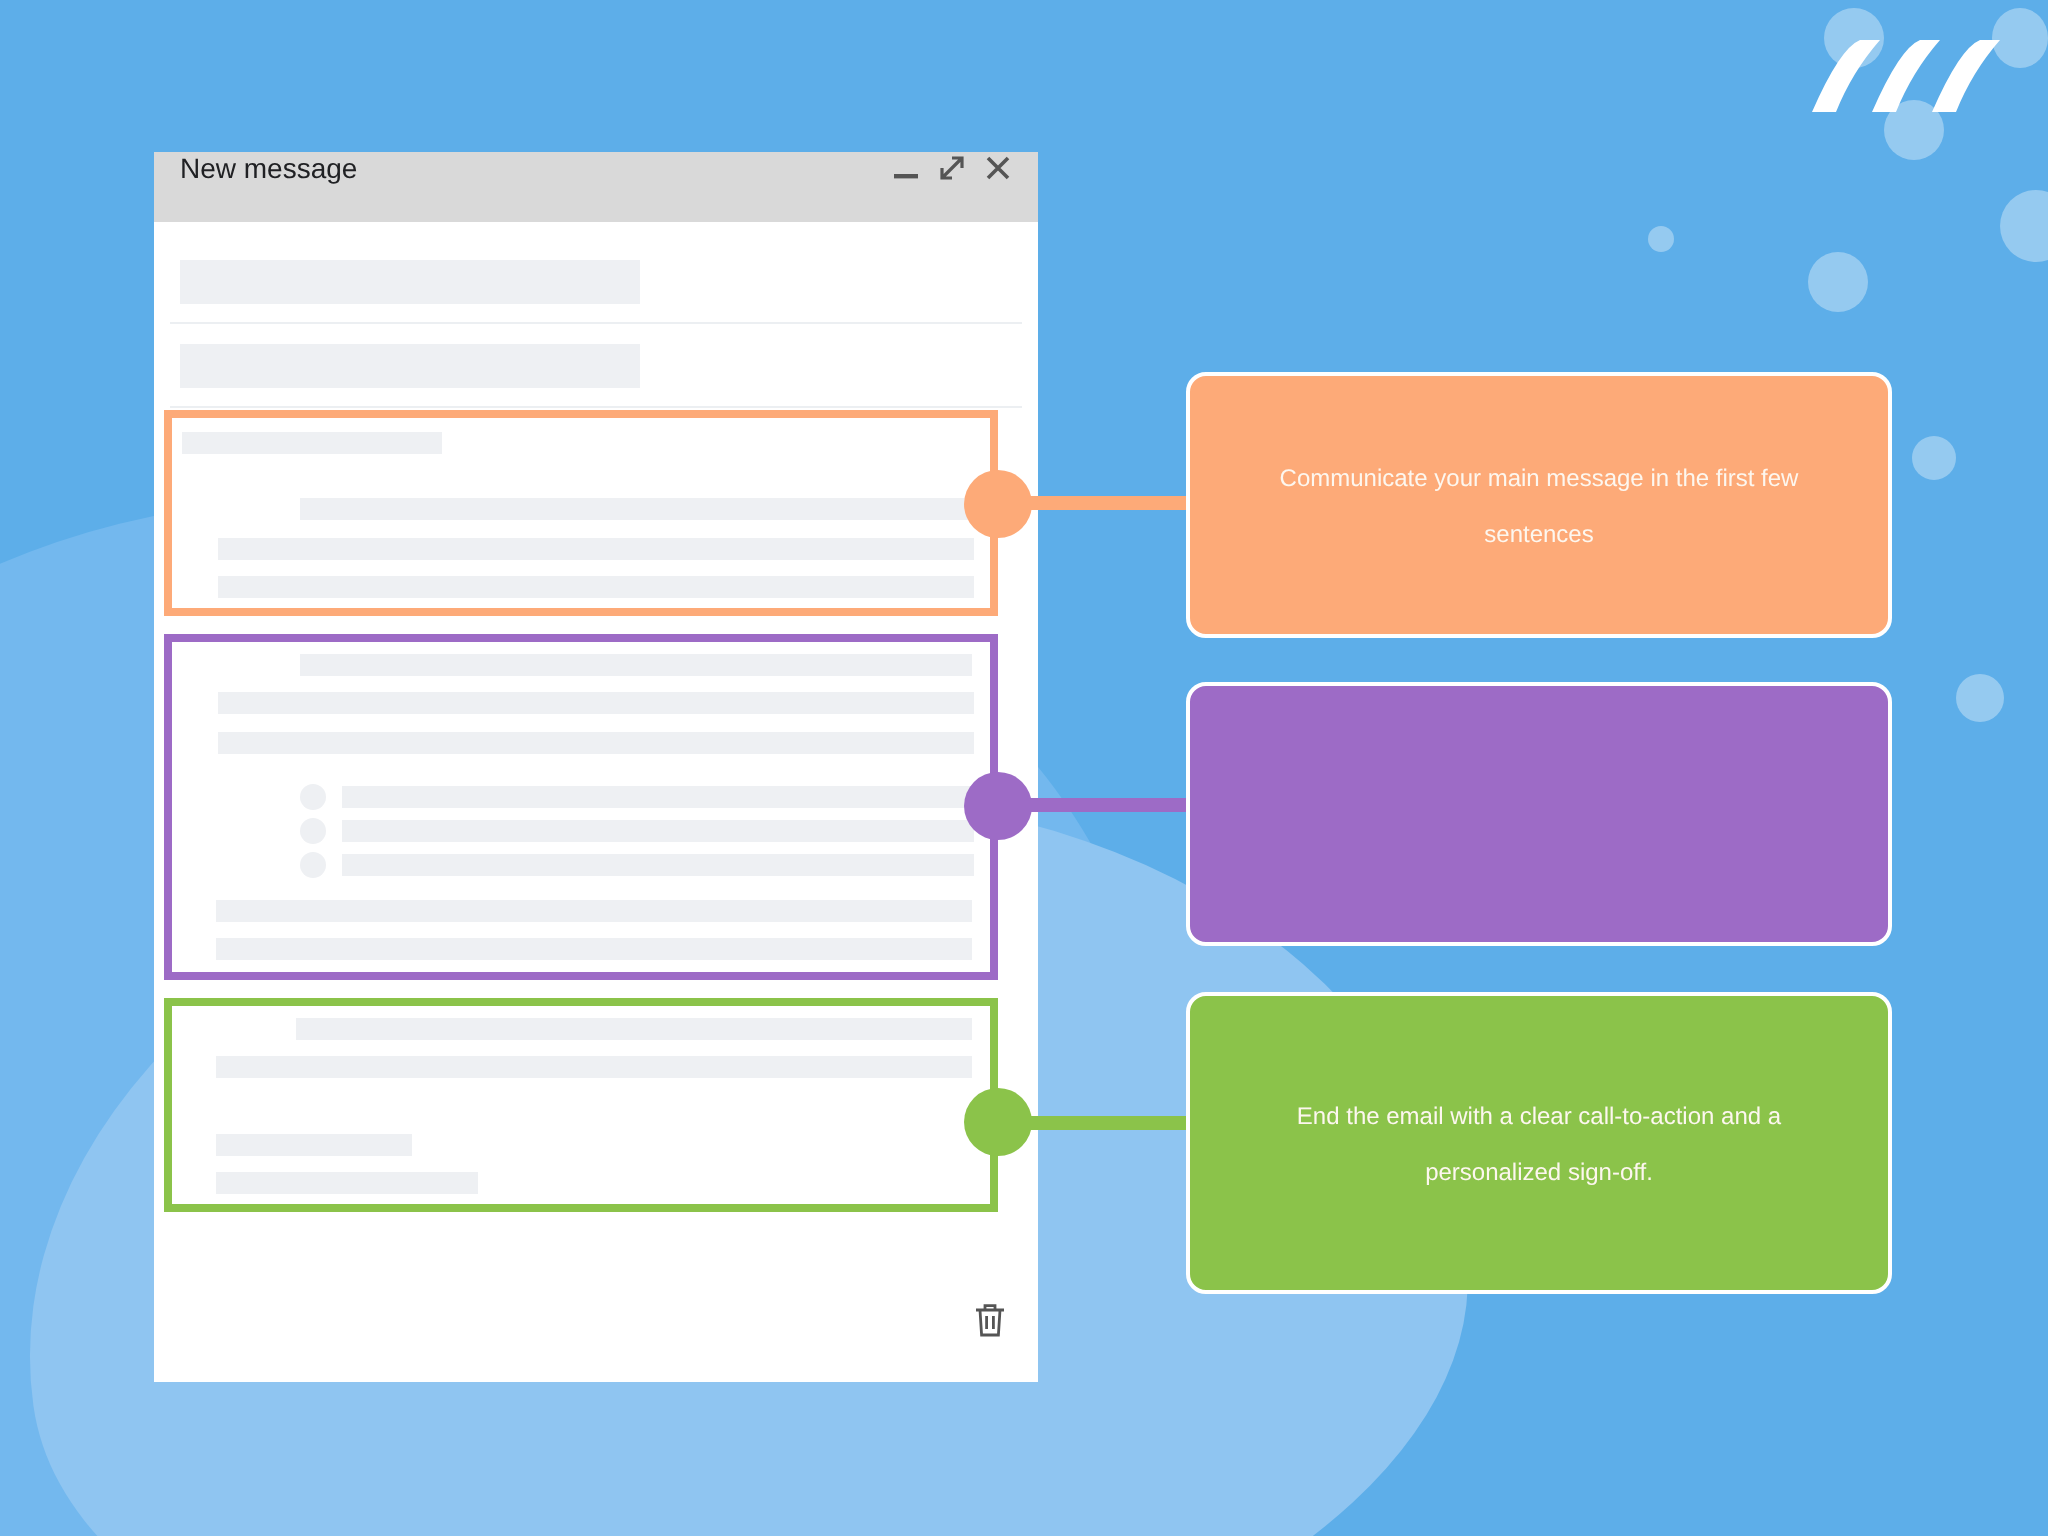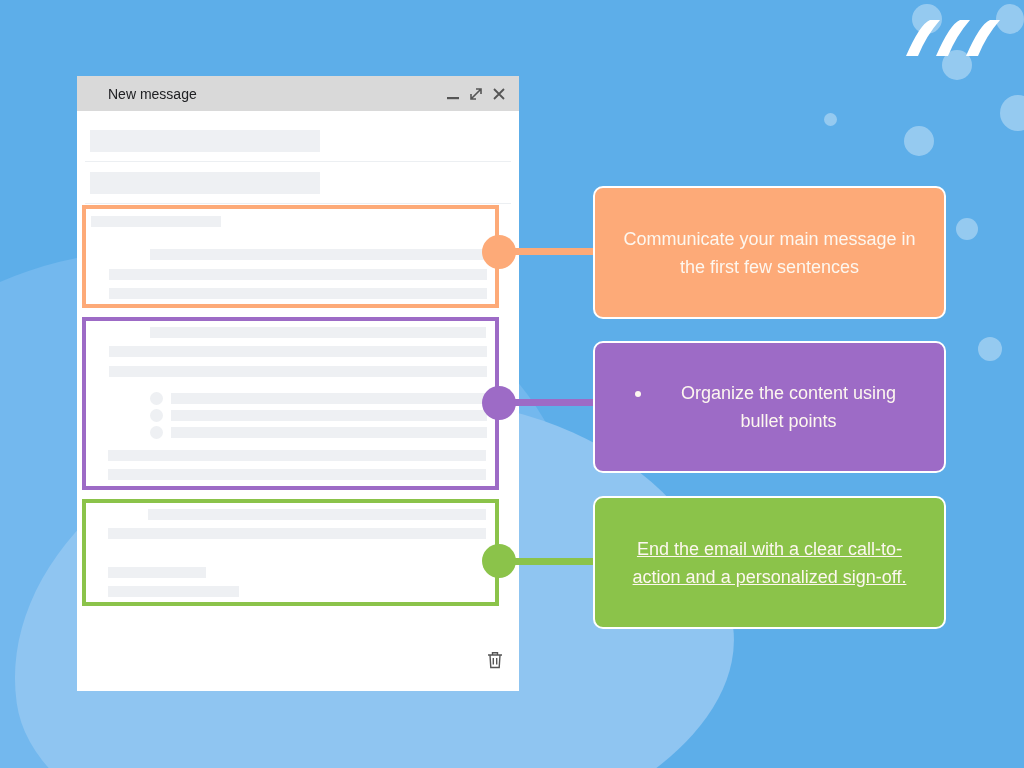--- a/index.html
+++ b/index.html
@@ -14,22 +14,22 @@
   .blob-b { left: 10px; top: 400px; width: 720px; height: 460px; background: #8fc5f1; border-radius: 50% 50% 45% 55% / 55% 60% 40% 45%; transform: rotate(-8deg); }
   .dot { position: absolute; border-radius: 50%; background: rgba(255,255,255,0.35); }
 
   .logo { position: absolute; left: 900px; top: 16px; width: 110px; height: 44px; }
 
   .window {
     position: absolute; left: 77px; top: 76px; width: 442px; height: 615px;
     background: #ffffff;
   }
   .titlebar {
-    height: 35px; background: #d9d9d9; display: flex; align-items: center;
-    padding: 0 12px 0 31px; justify-content: space-between;
+    height: 35px; background: #d9d9d9; display: flex; align-items: flex-start;
+    padding: 0 12px 0 13px; justify-content: space-between;
   }
   .title { font-size: 14px; color: #202124; }
   .win-controls { display: flex; gap: 7px; align-items: center; }
   .win-btn { width: 16px; height: 16px; display: flex; align-items: center; justify-content: center; cursor: pointer; }
 
   .field-row { position: absolute; left: 13px; height: 22px; width: 230px; background: #eef0f3; }
   .sep { position: absolute; left: 8px; right: 8px; height: 1px; background: #eceff2; }
 
   .section { position: absolute; left: 5px; width: 417px; border: 4px solid; }
   .bar { position: absolute; height: 11px; background: #eef0f3; }
@@ -41,21 +41,21 @@
     position: absolute; left: 13px; top: 566px; width: 110px; height: 33px;
     background: #0b73bd; border-radius: 17px; display: flex; align-items: center; color: #fff;
   }
   .send-label { width: 68px; text-align: center; font-weight: bold; font-size: 13px; cursor: pointer; }
   .send-divider { width: 1px; height: 25px; background: rgba(255,255,255,0.7); }
   .send-arrow { flex: 1; display: flex; justify-content: center; cursor: pointer; }
   .trash { position: absolute; left: 410px; top: 575px; width: 16px; height: 18px; cursor: pointer; }
 
   .callout {
     position: absolute; left: 593px; width: 353px; border: 2px solid #ffffff;
-    border-radius: 10px; color: #fdf7ef; font-size: 18px; line-height: 28px;
+    border-radius: 10px; color: #fdf7ef; font-size: 12px; line-height: 28px;
     text-align: center; display: flex; flex-direction: column; justify-content: center;
     padding: 0 20px;
   }
   .callout ul { list-style: none; }
   .callout li { position: relative; }
   .callout li .li-dot { position: absolute; left: 20px; top: 12px; width: 6px; height: 6px; border-radius: 50%; background: #fdf7ef; }
 </style>
 </head>
 <body>
 
@@ -141,22 +141,18 @@
     <path d="M1 4 H15 M5.5 4 V1.8 H10.5 V4 M3 4 L3.8 16.5 H12.2 L13 4 M6.3 7 V13.5 M9.7 7 V13.5"></path>
   </svg>
 </div>
 
 <div class="callout" style="top:186px;height:133px;background:#fdaa78;">
   <p>Communicate your main message in the first few sentences</p>
 </div>
 
 <div class="callout" style="top:341px;height:132px;background:#9d6bc6;">
   <ul>
-    <li style="padding:0 10px 0 48px;">
-      <span class="li-dot"></span>
-      <span>Organize the content using bullet points</span>
-    </li>
   </ul>
 </div>
 
-<div class="callout" style="top:496px;height:133px;background:#8bc34a;padding:0 18px;text-decoration:underline;">
+<div class="callout" style="top:496px;height:151px;background:#8bc34a;padding:0 18px;">
   <p>End the email with a clear call-to-action and a personalized sign-off.</p>
 </div>
 
 </body></html>

